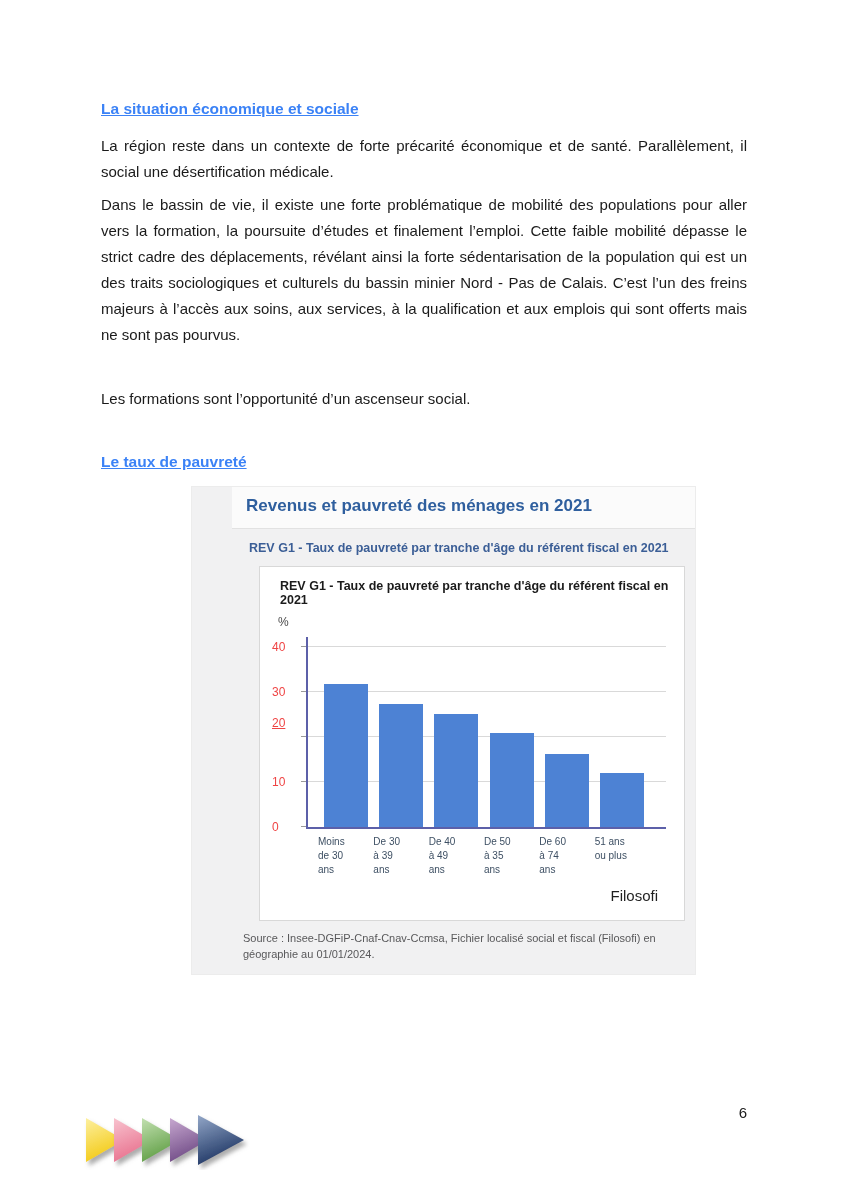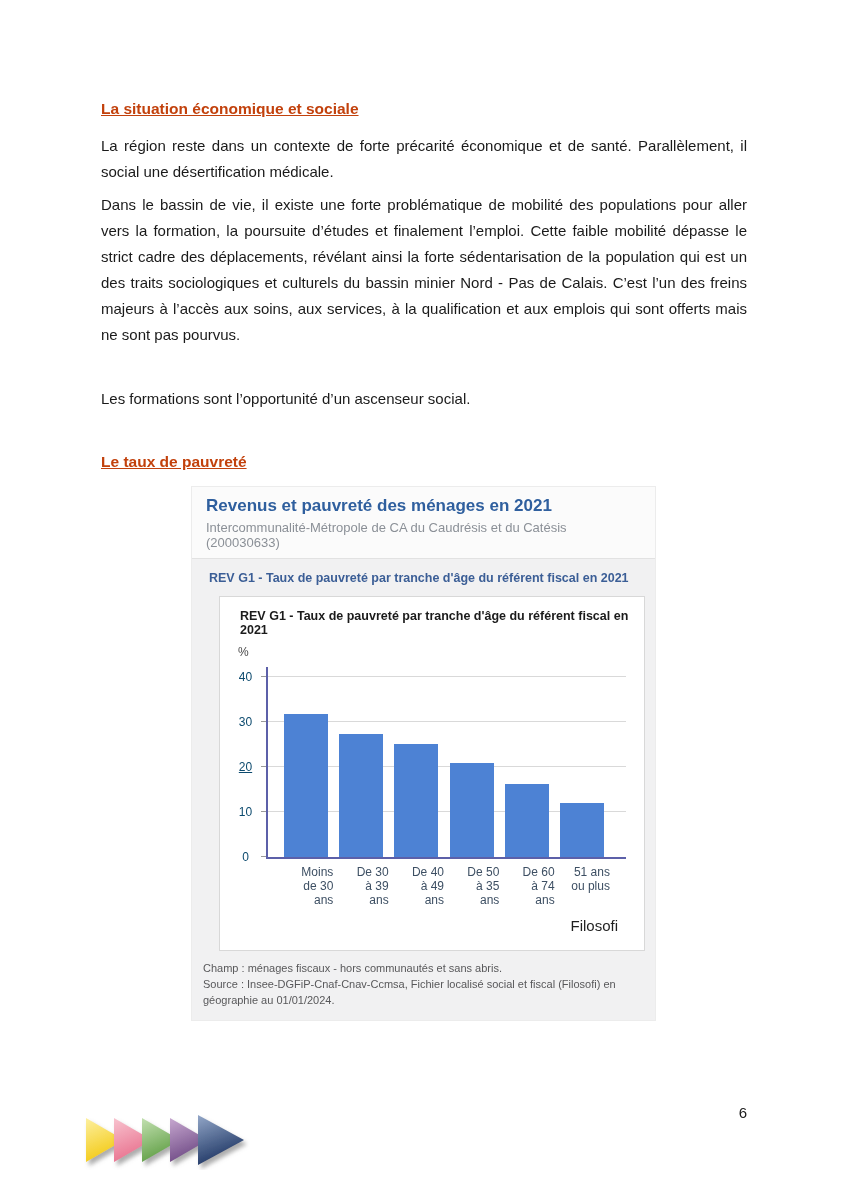--- a/index.html
+++ b/index.html
@@ -10,34 +10,35 @@
     background:#ffffff;
     font-family:"Liberation Sans", sans-serif;
     color:#1a1a1a;
     overflow:hidden;
   }
   .abs{position:absolute;}
   .doc-heading{
     left:101px;width:646px;
     font-size:15.5px;font-weight:bold;
     text-decoration:underline;
-    color:#c2410c;
+    color:#3b82f6;
   }
   .doc-para{
     left:101px;width:646px;
     font-size:15px;line-height:26px;
     text-align:justify;
   }
   .doc-para.left{text-align:left;}
 
   
   .widget{
     left:192px;top:487px;width:463px;
     background:#f1f1f2;
     box-shadow:0 0 0 1px #ececec;
+    padding-left:40px;
   }
   .widget-header{
     background:#fbfbfb;
     border-bottom:1px solid #e2e2e2;
     padding:9px 14px 8px 14px;
   }
   .widget-title{
     font-size:17px;font-weight:bold;color:#2f5f9e;
     margin:0 0 4px 0;
   }
@@ -71,41 +72,41 @@
     margin-left:34px;margin-right:6px;
     height:190px;
     border-left:2px solid #5c60a9;
     border-bottom:2px solid #5c60a9;
   }
   .gridline{
     position:absolute;left:0;right:0;height:1px;background:#d9d9d9;
   }
   .ytick{
     position:absolute;left:-36px;width:27px;
-    text-align:center;font-size:12px;color:#0c4a6e;
+    text-align:left;font-size:12px;color:#ef4444;
   }
   .ydash{
     position:absolute;left:-7px;width:5px;height:1px;background:#9a9a9a;
   }
   .bars{
     position:absolute;left:0;right:0;top:0;bottom:0;
     display:flex;align-items:flex-end;
     padding:0 16px 0 10px;
   }
   .bar-slot{flex:1;display:flex;justify-content:center;}
   .bar{width:44px;}
   .xrow{
     display:flex;
     margin-left:36px;margin-right:6px;
     padding:0 16px 0 10px;
     margin-top:6px;
   }
   .xlabel{
-    flex:1;text-align:right;
-    font-size:12px;line-height:14px;color:#3d4f63;
+    flex:1;text-align:left;
+    font-size:10px;line-height:14px;color:#3d4f63;
   }
   .ensemble{
     text-align:right;
     font-size:15px;color:#1f1f1f;
     margin:10px 14px 4px 0;
   }
   .footnotes{
     margin:9px 0 0 0;
     font-size:11px;line-height:16px;color:#58585a;
   }
@@ -125,40 +126,39 @@
   <div class="abs doc-para" style="top:192px;">Dans le bassin de vie, il existe une forte problématique de mobilité des populations pour aller vers la formation, la poursuite d’études et finalement l’emploi. Cette faible mobilité dépasse le strict cadre des déplacements, révélant ainsi la forte sédentarisation de la population qui est un des traits sociologiques et culturels du bassin minier Nord - Pas de Calais. C’est l’un des freins majeurs à l’accès aux soins, aux services, à la qualification et aux emplois qui sont offerts mais ne sont pas pourvus.</div>
 
 
   <div class="abs doc-para left" style="top:386px;">Les formations sont l’opportunité d’un ascenseur social.</div>
 
   <div class="abs doc-heading" style="top:453px;">Le taux de pauvreté</div>
 
   <div class="abs widget">
     <div class="widget-header">
       <div class="widget-title">Revenus et pauvreté des ménages en 2021</div>
-      <div class="widget-subtitle">Intercommunalité-Métropole de CA du Caudrésis et du Catésis (200030633)</div>
     </div>
     <div class="widget-body">
       <div class="rev-heading">REV G1 - Taux de pauvreté par tranche d'âge du référent fiscal en 2021</div>
 
       <div class="chart-card">
         <div class="chart-title">REV G1 - Taux de pauvreté par tranche d'âge du référent fiscal en 2021</div>
 
         <div class="chart-area">
           <div class="unit-label">%</div>
           <div class="plot">
               <div class="gridline" style="bottom: 45px; background: rgb(217, 217, 217);"></div>
               <div class="gridline" style="bottom: 90px; background: rgb(217, 217, 217);"></div>
               <div class="gridline" style="bottom: 135px; background: rgb(217, 217, 217);"></div>
               <div class="gridline" style="bottom: 180px; background: rgb(217, 217, 217);"></div>
               <div class="ytick" style="bottom: -7px;">0</div>
               <div class="ydash" style="bottom: 0px;"></div>
               <div class="ytick" style="bottom: 38px;">10</div>
               <div class="ydash" style="bottom: 45px;"></div>
-              <div class="ytick" style="bottom: 83px; text-decoration: underline;">20</div>
+              <div class="ytick" style="bottom: 97px; text-decoration: underline;">20</div>
               <div class="ydash" style="bottom: 90px;"></div>
               <div class="ytick" style="bottom: 128px;">30</div>
               <div class="ydash" style="bottom: 135px;"></div>
               <div class="ytick" style="bottom: 173px;">40</div>
               <div class="ydash" style="bottom: 180px;"></div>
               <div class="bars">
                 <div class="bar-slot">
                   <div class="bar" style="height: 142.65px; background: rgb(77, 130, 212);"></div>
                 </div>
                 <div class="bar-slot">
@@ -207,21 +207,20 @@
               <div class="xlabel">
                 <div>51 ans</div>
                 <div>ou plus</div>
               </div>
             </div>
           <div class="ensemble">Filosofi</div>
         </div>
       </div>
 
       <div class="footnotes">
-        <div>Champ : ménages fiscaux - hors communautés et sans abris.</div>
         <div>Source : Insee-DGFiP-Cnaf-Cnav-Ccmsa, Fichier localisé social et fiscal (Filosofi) en géographie au 01/01/2024.</div>
       </div>
     </div>
   </div>
 
 
   <div class="abs page-number" style="top:1104px;right:101px;">6</div>
 
   <div class="abs" style="left:78px;top:1108px;">
     <svg width="172" height="62" viewBox="0 0 172 62">

